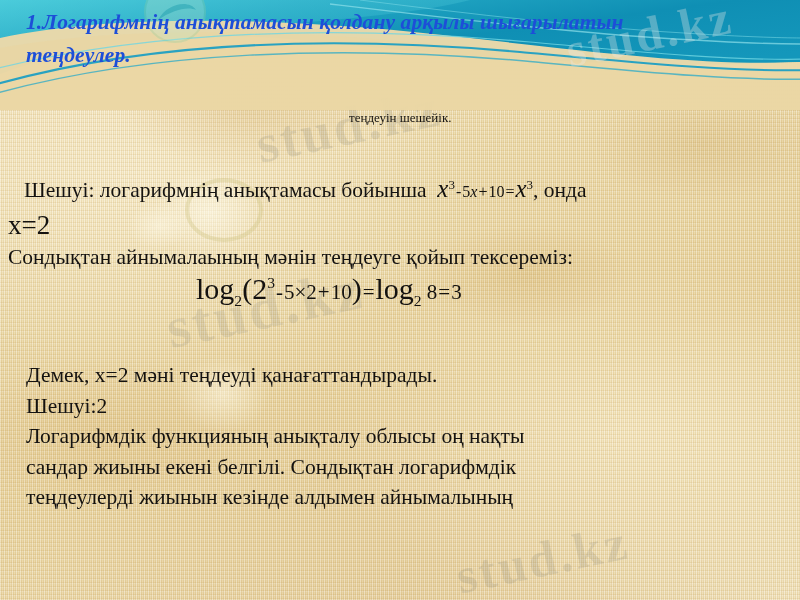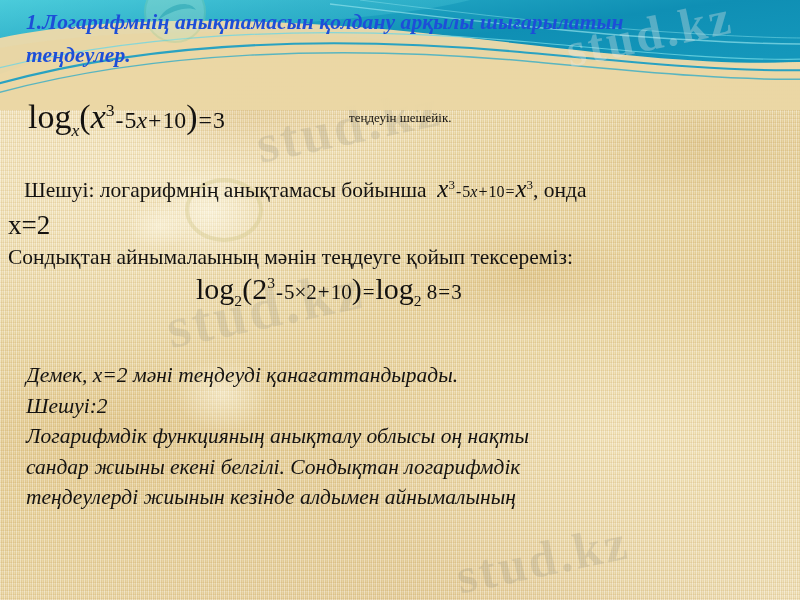--- a/index.html
+++ b/index.html
@@ -169,21 +169,21 @@
   }
 
   .para {
     position: absolute;
     left: 26px;
     top: 360px;
     font-size: 21.5px;
     line-height: 30.5px;
     width: 700px;
   }
-  .para div { white-space: nowrap; font-style: italic; }
+  .para div { white-space: nowrap; }
 
   
   .mi   { font-style: italic; }
   .sup  { font-size: .52em; vertical-align: super; line-height: 0; }
   .sub  { font-size: .52em; vertical-align: sub;   line-height: 0; }
   .sm   { font-size: .70em; }
   .smi  { font-size: .70em; font-style: italic; }
   .op   { padding: 0 1px; }
 </style>
 </head>
@@ -237,23 +237,20 @@
         <path d="M158,20 C168,2 190,0 196,10 C188,6 172,10 158,20 Z" fill="#2f8f86" opacity="0.75"></path>
       </g>
     </svg>
     <div class="wm wm-4">stud.kz</div>
   </div>
 
   <div class="content">
 
     <div class="title">1.Логарифмнің анықтамасын қолдану арқылы шығарылатын теңдеулер.</div>
 
-    <div class="eq-row-1">
-      <span class="eq1"><span>log</span><span class="sub mi">x</span><span>(</span><span class="mi">x</span><span class="sup">3</span><span class="op sm">-</span><span class="sm">5</span><span class="smi">x</span><span class="op sm">+</span><span class="sm">10</span><span>)</span><span class="op sm">=</span><span class="sm">3</span></span>
-    </div>
 
     <div class="note-1">теңдеуін шешейік.</div>
 
     <div class="line-sol"><span>Шешуі: логарифмнің анықтамасы бойынша</span><span>&nbsp;&nbsp;<span class="mi" style="font-size:25px">x</span><span class="sup" style="font-size:13px">3</span><span class="op" style="font-size:16px">-</span><span style="font-size:16px">5</span><span class="mi" style="font-size:16px">x</span><span class="op" style="font-size:16px">+</span><span style="font-size:16px">10</span><span class="op" style="font-size:16px">=</span><span class="mi" style="font-size:25px">x</span><span class="sup" style="font-size:13px">3</span></span><span>, онда</span></div>
 
     <div class="line-x2">x=2</div>
     <div class="line-check">Сондықтан айнымалаының мәнін теңдеуге қойып тексереміз:</div>
 
     <div class="eq-row-2"><span>log</span><span class="sub">2</span><span>(</span><span>2</span><span class="sup">3</span><span class="op sm">-</span><span class="sm">5</span><span class="sm">×</span><span class="sm">2</span><span class="op sm">+</span><span class="sm">10</span><span>)</span><span class="op sm">=</span><span>log</span><span class="sub">2</span><span class="sm">&nbsp;</span><span class="sm">8</span><span class="op sm">=</span><span class="sm">3</span></div>
 

